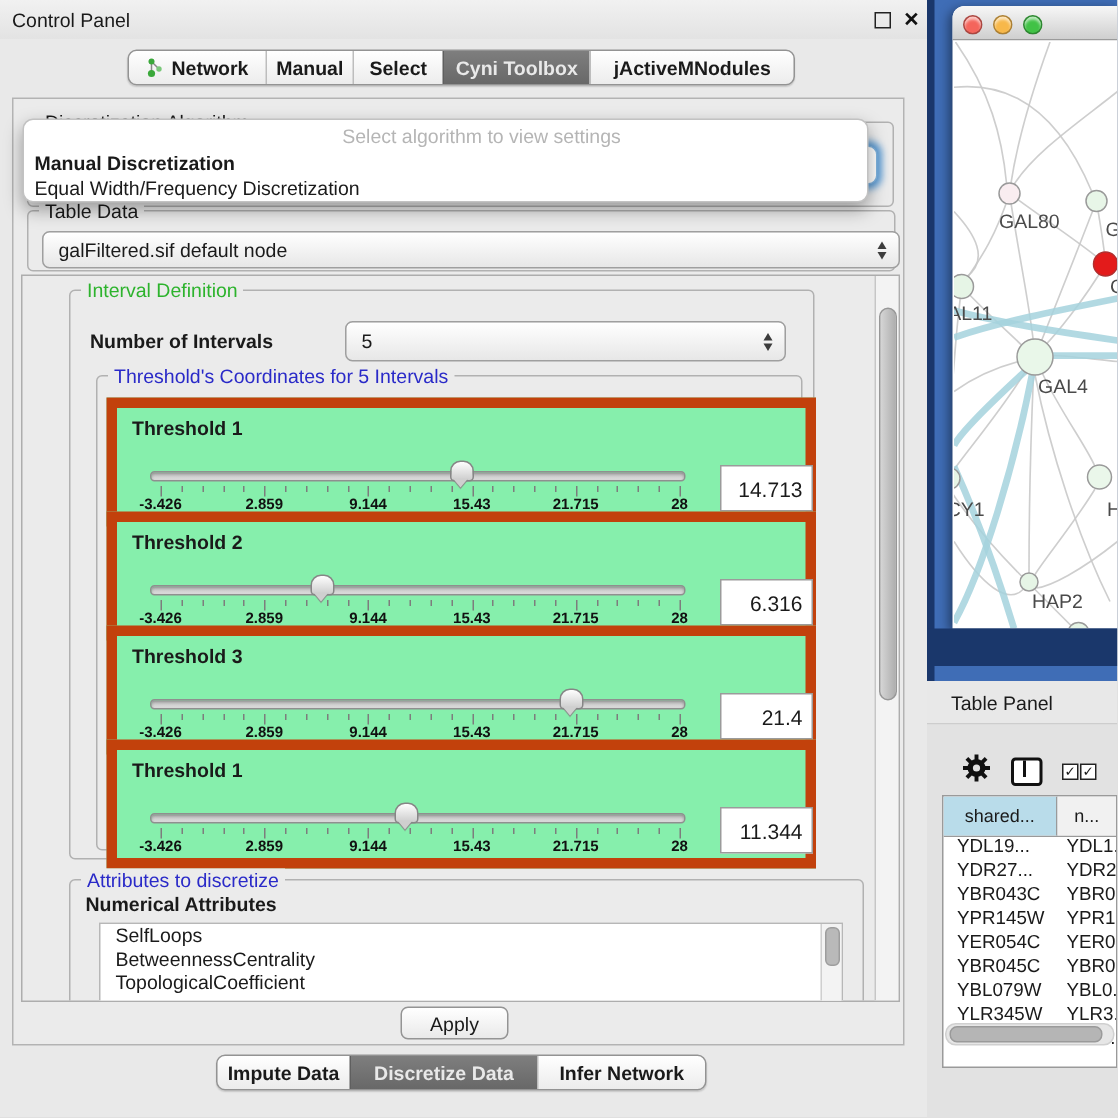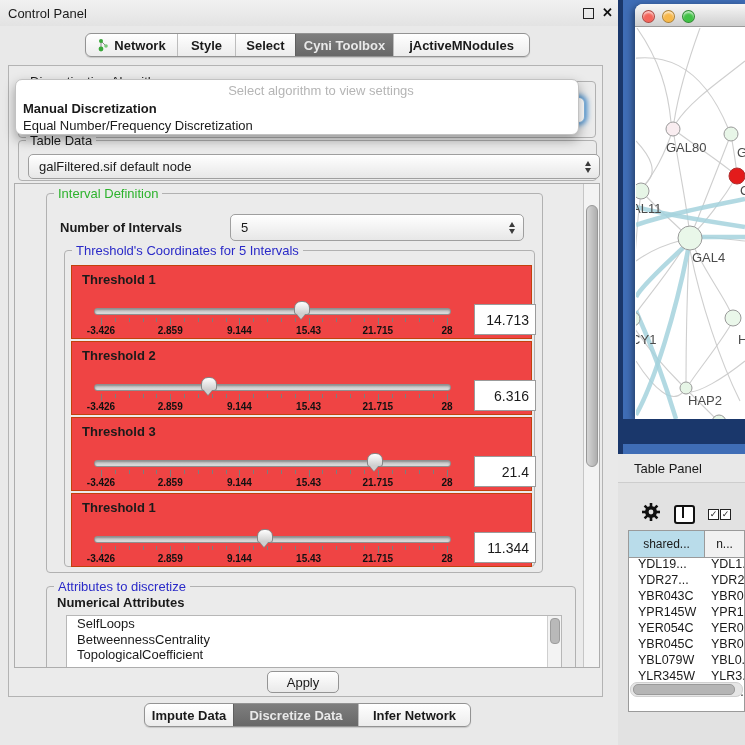--- a/index.html
+++ b/index.html
@@ -46,21 +46,21 @@
   #algo-popup .opt1{position:absolute;left:7px;top:21px;font-weight:700;font-size:13px;}
   #algo-popup .opt2{position:absolute;left:7px;top:38px;font-size:13px;}
 
   
   #scrollarea{left:5px;top:117px;width:586px;height:485px;border:1px solid #adadad;overflow:hidden;background:#ebebeb;}
   #vscroll{position:absolute;top:0;right:0;bottom:0;width:15px;background:#f3f3f3;border-left:1px solid #c6c6c6;}
   #vscroll .thumb{position:absolute;left:2px;top:21px;width:10px;height:260px;border-radius:6px;
                   background:linear-gradient(90deg,#d6d6d6,#aeaeae);border:1px solid #979797;}
 
   
-  .thr-box{position:absolute;left:6px;width:459px;height:72px;border:1px solid #c2410c;background:#ef4444;}
+  .thr-box{position:absolute;left:6px;width:459px;height:72px;border:7px solid #c2410c;background:#86efac;}
   .thr-title{position:absolute;left:10px;top:6px;font-weight:700;font-size:13px;}
   .track{position:absolute;left:22px;top:42px;width:355px;height:5px;border-radius:3px;
          background:linear-gradient(#bdbdbd,#dedede);border:1px solid #8f8f8f;box-shadow:inset 0 1px 2px rgba(0,0,0,.25);}
   .thumb-sl{position:absolute;top:35px;width:14px;height:12px;border:1px solid #868686;border-radius:7px 7px 3px 3px;
             background:linear-gradient(#fefefe,#cdcdcd);z-index:2;}
   .thumb-sl::after{content:"";position:absolute;left:1px;top:11px;width:0;height:0;
             border-left:5px solid transparent;border-right:5px solid transparent;border-top:6px solid #cfcfcf;
             filter:drop-shadow(0 1px 0 #868686);}
   .tick{position:absolute;width:1px;background:#7d7d7d;top:52px;height:4px;}
   .tick.major{height:7px;}
@@ -126,21 +126,21 @@
         <svg width="12" height="14" viewBox="0 0 12 14">
           <line x1="4" y1="3" x2="4" y2="11" stroke="#888" stroke-width="1"></line>
           <line x1="4" y1="3" x2="9" y2="8" stroke="#888" stroke-width="1"></line>
           <circle cx="4" cy="3" r="2" fill="#3aa83a"></circle>
           <circle cx="4" cy="11" r="2.4" fill="#3aa83a"></circle>
           <circle cx="9" cy="8" r="1.8" fill="#7ac87a"></circle>
         </svg>
         <span>Network</span>
       </div>
       <div class="seg" style="width: 57px;">
-        <span>Style</span>
+        <span>Manual</span>
       </div>
       <div class="seg" style="width: 59px;">
         <span>Select</span>
       </div>
       <div class="seg sel" style="width: 97px;">
         <span>Cyni Toolbox</span>
       </div>
       <div class="seg" style="width: 135px;">
         <span>jActiveMNodules</span>
       </div>
@@ -150,21 +150,21 @@
 
     <div class="group" style="left:9px;top:15px;width:578px;height:57px;">
       <span class="grouplabel">Discretization Algorithm</span>
     </div>
 
     <div id="ghost-combo" class="abs"></div>
 
     <div id="algo-popup" class="abs">
       <div class="prompt">Select algorithm to view settings</div>
       <div class="opt1">Manual Discretization</div>
-      <div class="opt2">Equal Number/Frequency Discretization</div>
+      <div class="opt2">Equal Width/Frequency Discretization</div>
     </div>
 
     <div class="group" style="left:9px;top:74px;width:579px;height:41px;">
       <span class="grouplabel">Table Data</span>
       <div class="combo" style="left:9px;top:13px;width:560px;height:23px;">
         <span>galFiltered.sif default node</span>
         <span class="arrows">
             <span class="arrUp"></span>
             <span class="arrDn"></span>
           </span>

